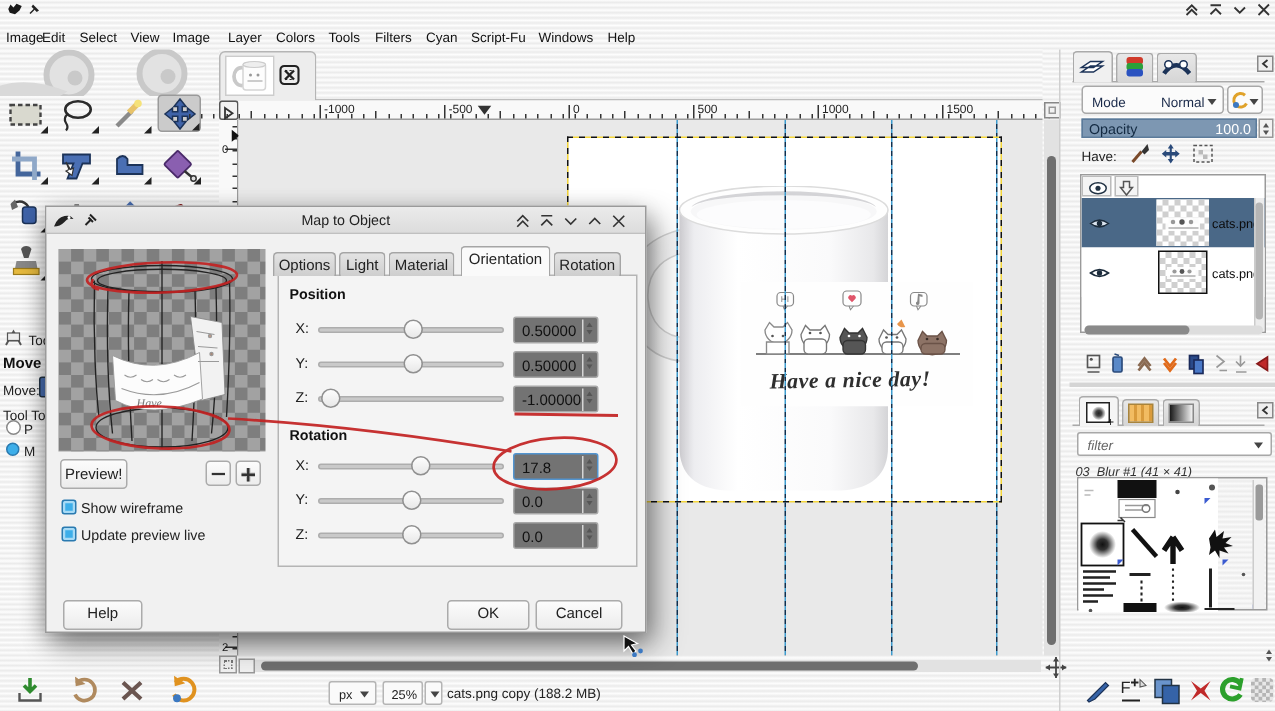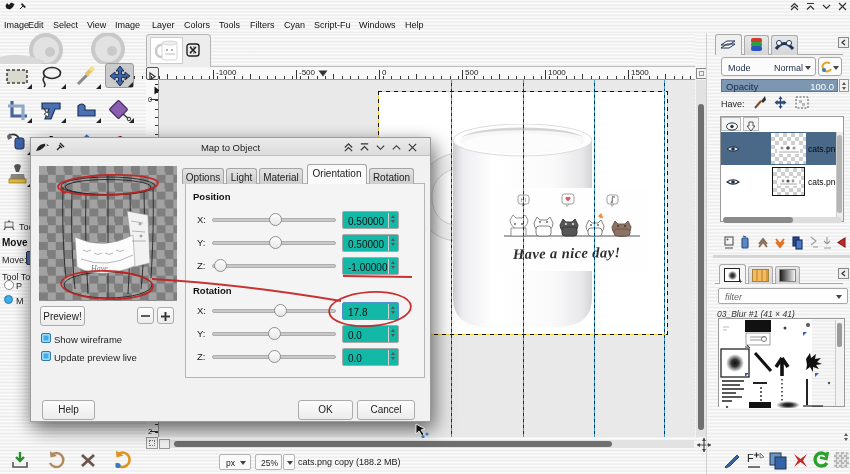--- a/index.html
+++ b/index.html
@@ -50,21 +50,21 @@
 
 #dialog { left:30px; top:137px; width:401px; height:285px; background:#f1f1f1; border:1px solid #9a9a9a; box-shadow:6px 8px 18px rgba(0,0,0,0.42), -3px 4px 14px rgba(0,0,0,0.25); }
 #dlg-title { left:0; top:0; width:399px; height:18px; background:linear-gradient(#ebebeb,#dcdcdc); border-bottom:1px solid #c0c0c0; }
 #dlg-title .t { width:100%; top:4px; text-align:center; font-size:9.5px; color:#222; }
 .tab { position:absolute; top:30px; z-index:3; height:16px; background:linear-gradient(#e3e3e3,#cecece); border:1px solid #a5a5a5; border-bottom:none; border-radius:3px 3px 0 0; font-size:10px; color:#222; text-align:center; padding-top:3px; }
 .tab.on { top:26px; height:20px; background:#fafafa; }
 #tabframe { left:185px; top:182px; width:240px; height:195px; border:1px solid #b5b5b5; background:#f4f4f4; }
 .slrow-label { position:absolute; font-size:9.5px; color:#222; }
 .track { position:absolute; left:212px; width:124px; height:4px; background:#c9c9c9; border:1px solid #adadad; border-radius:2px; }
 .thumb { position:absolute; width:13px; height:13px; border-radius:50%; background:linear-gradient(#fdfdfd,#e8e8e8); border:1px solid #909090; }
-.spin { position:absolute; left:342px; width:57px; height:18px; background:#14b8a6; border:1px solid #a8a8a8; border-radius:2px; font-size:10px; color:#111; padding:3.5px 0 0 5px; }
+.spin { position:absolute; left:342px; width:57px; height:18px; background:#737373; border:1px solid #a8a8a8; border-radius:2px; font-size:10px; color:#111; padding:3.5px 0 0 5px; }
 .spin .arr { position:absolute; right:1px; top:1px; width:9px; height:15px; border-left:1px solid #d5d5d5; }
 .btn { position:absolute; background:linear-gradient(#fcfcfc,#ececec); border:1px solid #ababab; border-radius:3px; font-size:10px; color:#222; text-align:center; }
 .cbx { position:absolute; width:10px; height:10px; background:#3daee9; border:1px solid #2a7ab0; border-radius:2px; box-shadow:inset 0 0 0 1.5px rgba(255,255,255,0.55); }
 .cblabel { position:absolute; font-size:9.5px; color:#222; }
 .dn { display:inline-block; width:0; height:0; border-left:3px solid transparent; border-right:3px solid transparent; border-top:4px solid #444; }
 .up3 { display:block; width:0; height:0; border-left:2.5px solid transparent; border-right:2.5px solid transparent; border-bottom:3.5px solid #555; margin:2px auto 1.5px; }
 .dn3 { display:block; width:0; height:0; border-left:2.5px solid transparent; border-right:2.5px solid transparent; border-top:3.5px solid #555; margin:0 auto; }
 </style>
 </head>
 <body>

